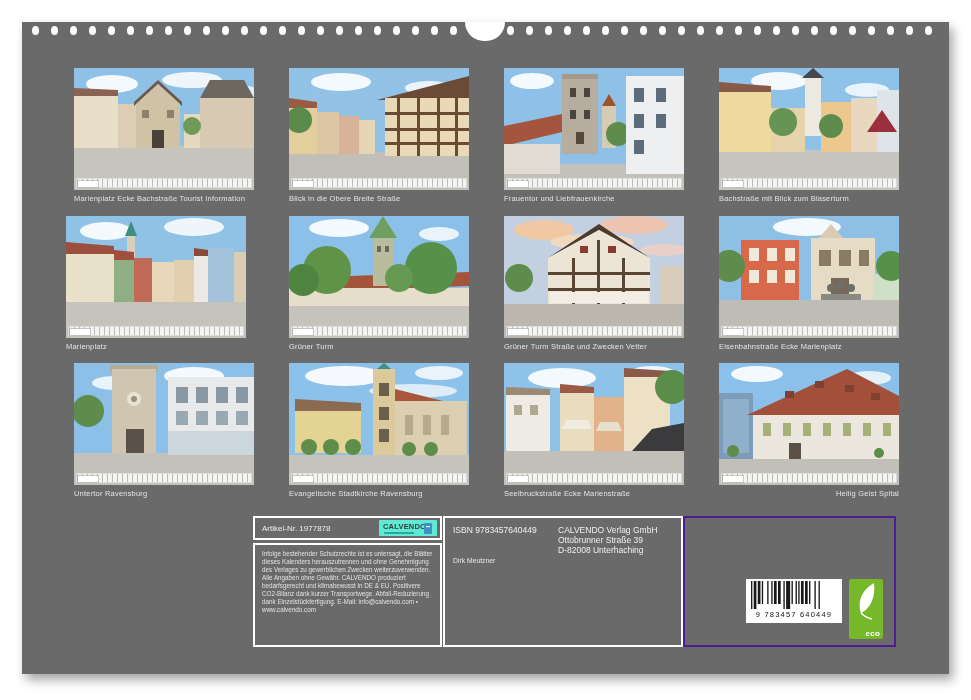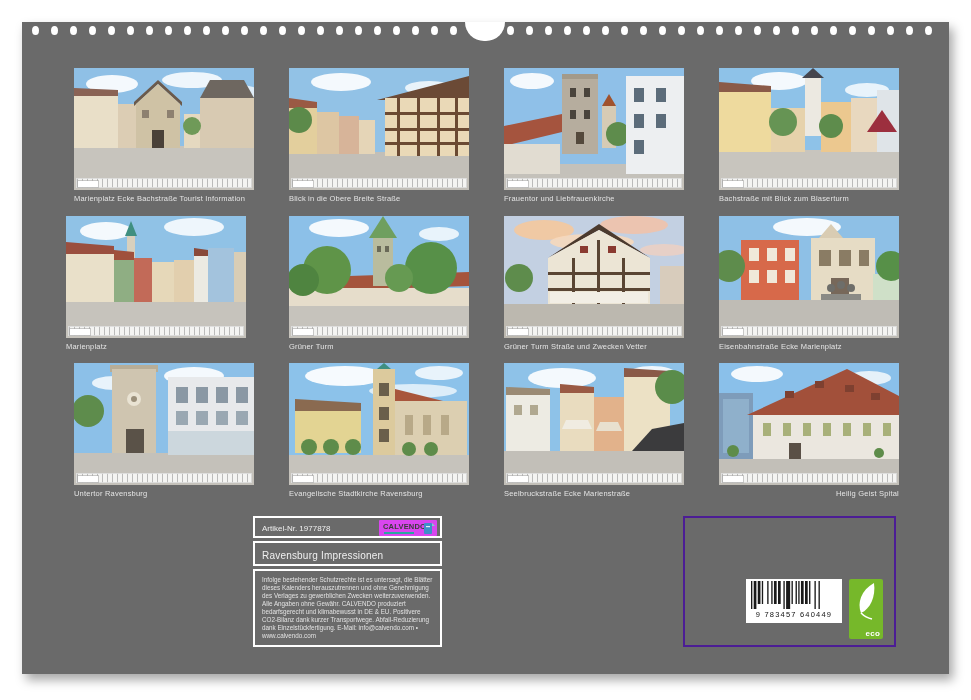--- a/index.html
+++ b/index.html
@@ -27,21 +27,21 @@
   .monthtag{position:absolute;left:4px;bottom:3px;width:20px;height:6px;background:#ffffff;box-shadow:0 0 0 1px rgba(170,170,170,.6)}
   .caption{margin-top:4px;font-size:7.5px;color:#e4e4e4;letter-spacing:.2px;white-space:nowrap}
   .title{position:absolute;left:53px;top:494px;font-size:18px;line-height:21px;color:#f2f2f2;letter-spacing:.3px}
   .fbox{position:absolute;top:494px;height:131px;box-sizing:border-box;color:#ececec}
   .box1{left:231px;width:189px;display:flex;flex-direction:column;gap:3px}
   .sub{border:2px solid #ffffff;box-sizing:border-box;position:relative}
   .subA{height:24px}
   .subB{height:27px}
   .subC{flex:1}
   .artikel{position:absolute;left:7px;top:6px;font-size:8px;color:#efefef}
-  .logo{position:absolute;right:3px;top:2px;width:58px;height:16px;background:#d946ef;border-radius:1px}
+  .logo{position:absolute;right:3px;top:2px;width:58px;height:16px;background:#5eead4;border-radius:1px}
   .logo-text{position:absolute;left:4px;top:2px;font-size:7.5px;font-weight:bold;color:#3a3a3a;letter-spacing:.2px}
   .logo-tag{position:absolute;left:5px;bottom:2px;width:30px;height:2px;background:#2aa8a0}
   .logo-icon{position:absolute;right:2px;top:2px;width:11px;height:12px}
   .prodname{position:absolute;left:7px;top:7px;font-size:10px;color:#f0f0f0;letter-spacing:.2px}
   .legal{padding:5px 7px;font-size:6.3px;line-height:1.27;color:#e2e2e2}
   .box2{left:421px;width:240px;border:2px solid #ffffff}
   .isbn{position:absolute;left:8px;top:7px;font-size:8.5px;color:#f0f0f0}
   .pub{position:absolute;left:113px;top:7px;font-size:8.5px;line-height:1.18;color:#f0f0f0}
   .author{position:absolute;left:8px;top:39px;font-size:6.8px;color:#e8e8e8}
   .box3{left:661px;width:213px;border:2px solid #4c1d95}
@@ -450,28 +450,34 @@
       <span class="logo">
         <span class="logo-text">CALVENDO</span>
         <span class="logo-tag"></span>
         <svg class="logo-icon" viewBox="0 0 11 12">
           <rect x="0" y="1" width="8" height="11" rx="1" fill="#3f8fc9"></rect>
           <polygon points="8,1 11,4 8,4" fill="#7fd0cf"></polygon>
           <rect x="2" y="4" width="4" height="1.2" fill="#ffffff" opacity="0.85"></rect>
         </svg>
       </span>
     </div>
-    <div class="sub subB">
-      <span class="prodname">Ravensburg Impressionen</span>
-    </div>
     <div class="sub subC">
       <div class="legal">Infolge bestehender Schutzrechte ist es untersagt, die Blätter dieses Kalenders herauszutrennen und ohne Genehmigung des Verlages zu gewerblichen Zwecken weiterzuverwenden. Alle Angaben ohne Gewähr. CALVENDO produziert bedarfsgerecht und klimabewusst in DE &amp; EU. Positivere CO2-Bilanz dank kurzer Transportwege. Abfall-Reduzierung dank Einzelstückfertigung. E-Mail: info@calvendo.com • www.calvendo.com</div>
     </div>
   </div>
 
+  <div class="fbox box2">
+    <div class="isbn">ISBN 9783457640449</div>
+    <div class="pub">
+      <div>CALVENDO Verlag GmbH</div>
+      <div>Ottobrunner Straße 39</div>
+      <div>D-82008 Unterhaching</div>
+    </div>
+    <div class="author">Dirk Meutzner</div>
+  </div>
 
   <div class="fbox box3">
     <div class="barcode">
       <svg id="bars" width="96" height="33" viewBox="0 0 96 33">
           <rect x="5.00" y="2" width="1.35" height="28" fill="#1a1a1a"></rect>
           <rect x="7.70" y="2" width="2.70" height="28" fill="#1a1a1a"></rect>
           <rect x="11.75" y="2" width="2.70" height="23" fill="#1a1a1a"></rect>
           <rect x="15.80" y="2" width="1.35" height="23" fill="#1a1a1a"></rect>
           <rect x="21.20" y="2" width="1.35" height="23" fill="#1a1a1a"></rect>
           <rect x="25.25" y="2" width="1.35" height="23" fill="#1a1a1a"></rect>

